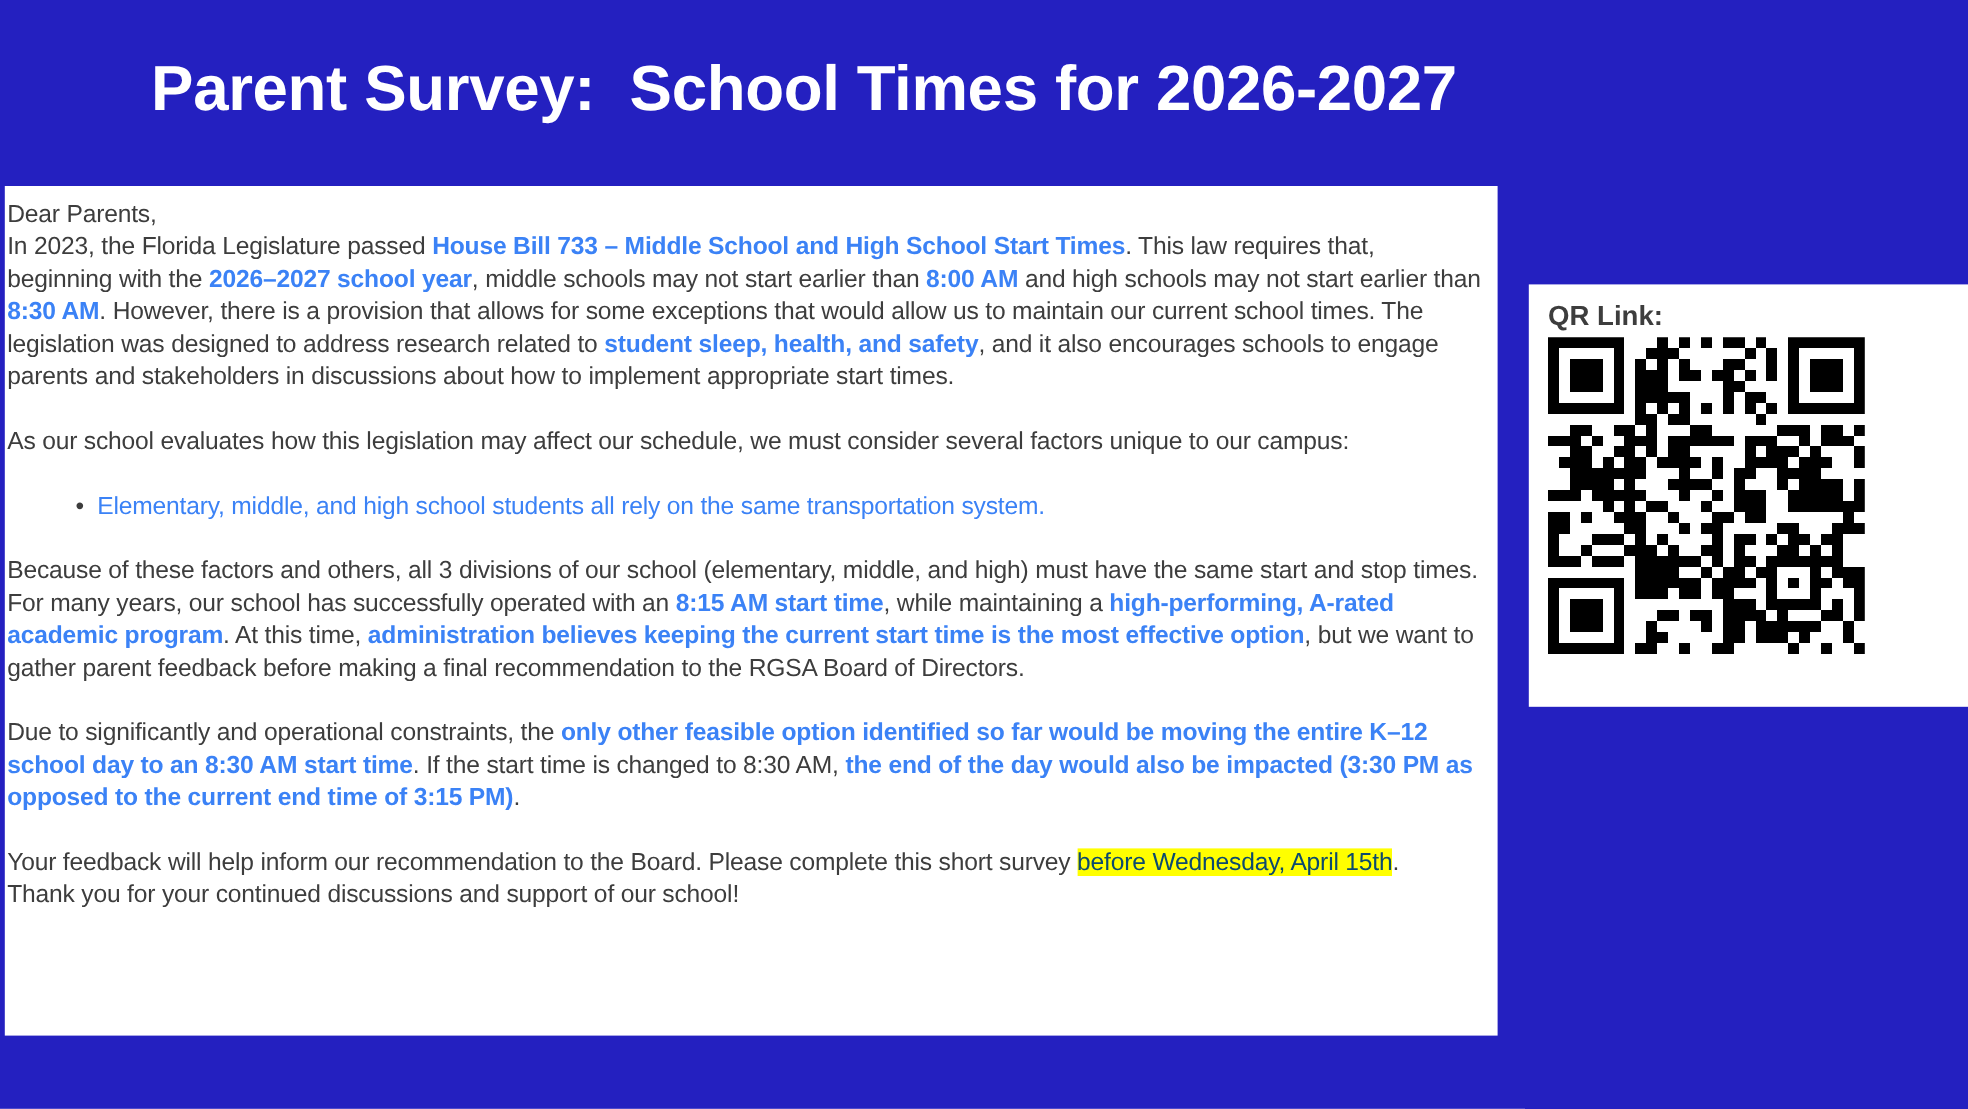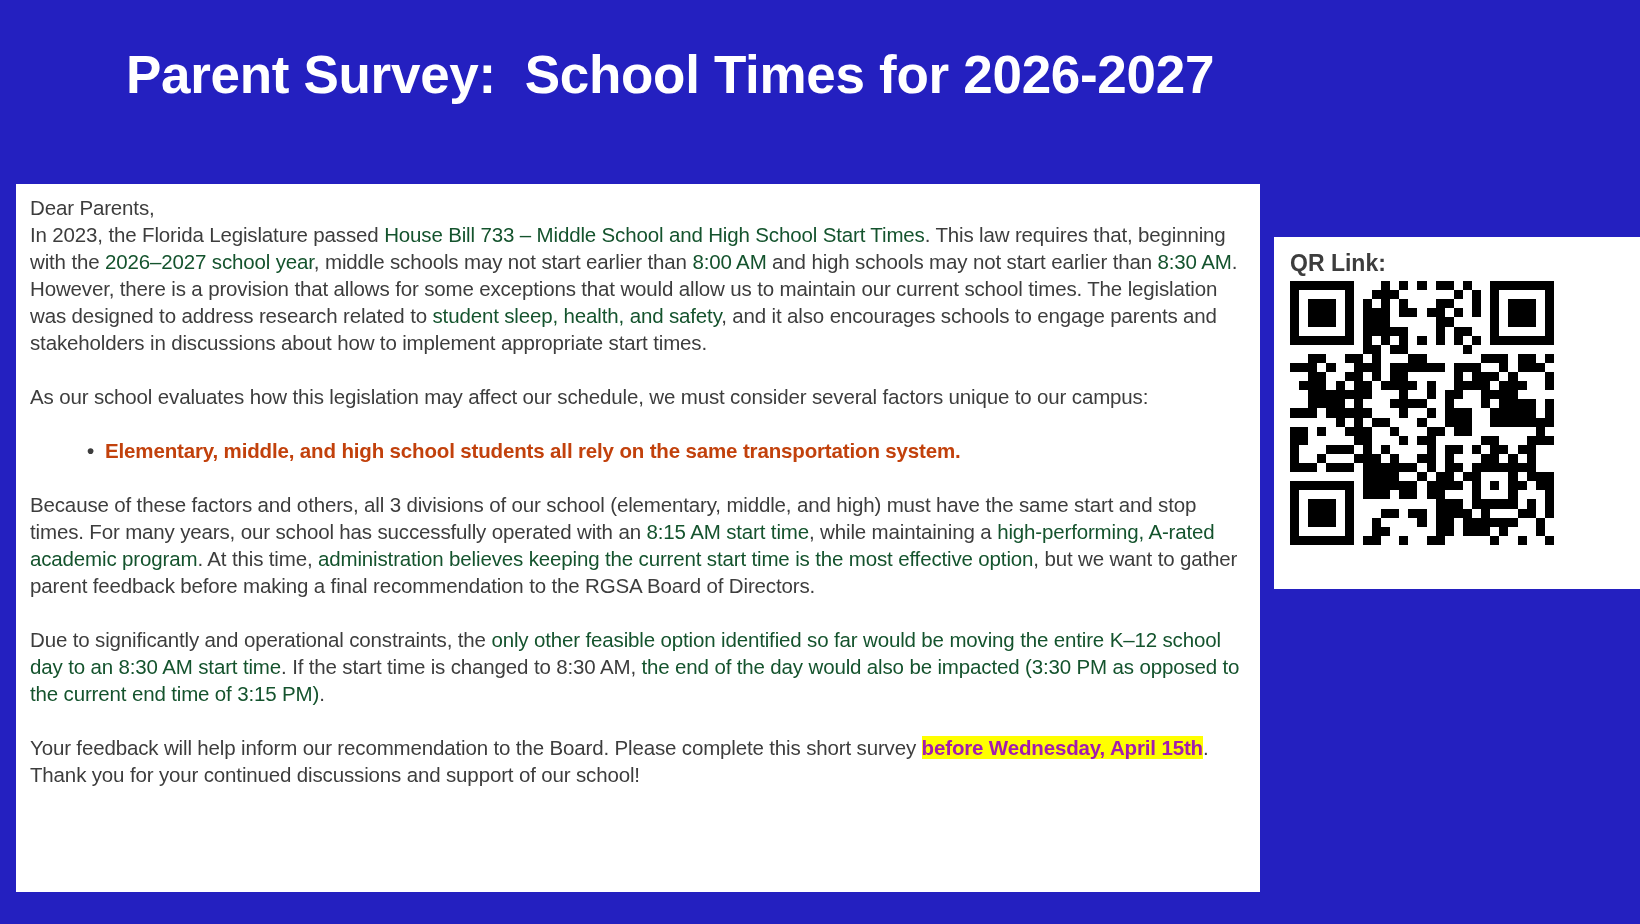--- a/index.html
+++ b/index.html
@@ -29,51 +29,50 @@
     font-size: 53px;
     font-weight: bold;
     color: #ffffff;
     letter-spacing: -0.3px;
     white-space: pre;
   }
 
   
   .letter-panel {
     position: absolute;
-    left: 16px;
+    left: 4px;
     top: 155px;
     width: 1244px;
     height: 708px;
     background: #ffffff;
     box-sizing: border-box;
-    padding: 10px 14px 8px 14px;
+    padding: 10px 14px 8px 2px;
     overflow: hidden;
-    margin-top: 29px;
   }
   .letter-body {
     font-family: "Liberation Sans", sans-serif;
     font-size: 20.5px;
     line-height: 27px;
     color: #3d3d3d;
     letter-spacing: -0.15px;
   }
   .letter-body p {
     margin: 0;
   }
   .letter-body .spacer {
     height: 27px;
   }
   .letter-body b {
-    color: #14532d;
-    font-weight: normal;
+    color: #3b82f6;
+    font-weight: bold;
   }
   .hl {
     background: #ffff00;
-    color: #a21caf;
-    font-weight: bold;
+    color: #0c4a6e;
+    font-weight: normal;
   }
   ul.factors {
     margin: 0;
     padding: 0 0 0 57px;
     list-style: none;
   }
   ul.factors li {
     position: relative;
     margin: 0;
     padding-left: 18px;
@@ -81,22 +80,22 @@
   }
   ul.factors li::before {
     content: "\2022";
     position: absolute;
     left: 0;
     top: 0;
     color: #3d3d3d;
     font-size: 20.5px;
   }
   ul.factors li.all-bold {
-    color: #c2410c;
-    font-weight: bold;
+    color: #3b82f6;
+    font-weight: normal;
   }
 
   
   .qr-panel {
     position: absolute;
     left: 1274px;
     top: 237px;
     width: 372px;
     height: 352px;
     background: #ffffff;

